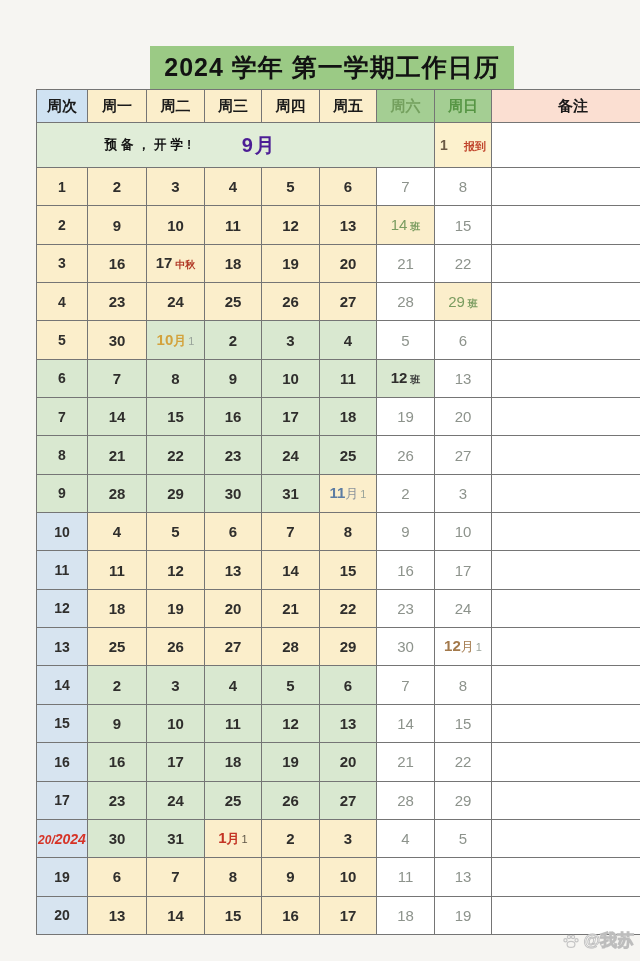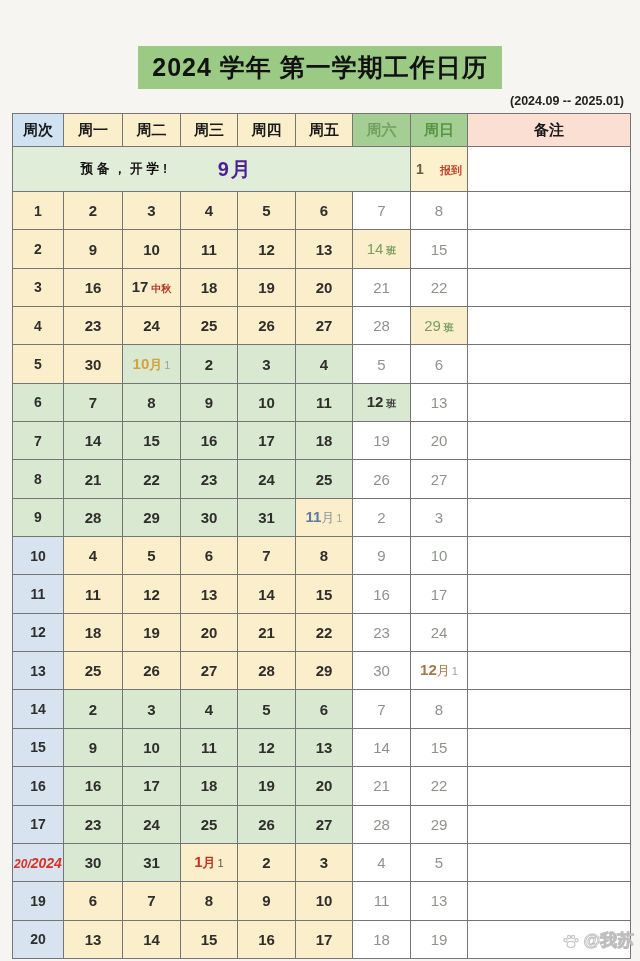--- a/index.html
+++ b/index.html
@@ -1,17 +1,17 @@
 <!DOCTYPE html>
 <html><head>
 <meta charset="utf-8">
 <style>
   * { box-sizing: border-box; margin: 0; padding: 0; }
   body { width: 640px; height: 961px; background: #f6f5f2; font-family: "Liberation Sans", sans-serif; overflow: hidden; }
-  .page { position: relative; width: 640px; height: 961px; }
+  .page { position: relative; width: 640px; height: 961px; padding-left: 24px; }
 
   .title-wrap { text-align: center; padding-top: 46px; }
   .title { display: inline-block; background: #9bca85; color: #121212; font-size: 25px; font-weight: 700; letter-spacing: 1px; padding: 5px 14px; }
   .subtitle { text-align: right; margin: 5px 16px 5px 0; font-size: 12.5px; font-weight: 700; color: #222; }
 
   table.cal { border-collapse: collapse; table-layout: fixed; margin-left: 12px; width: 618px; }
   .cal td, .cal th { border: 1px solid #757575; text-align: center; vertical-align: middle; padding: 0; overflow: hidden; white-space: nowrap; }
   .cal thead tr { height: 33px; }
   .cal tr.month-row { height: 45px; }
   .cal tbody tr.data-row { height: 38.35px; }
@@ -62,21 +62,20 @@
                -webkit-text-stroke: 0.8px #bdbdbd; text-shadow: 0 0 1px #c9c9c9; }
   .watermark svg { display: block; }
 </style>
 </head>
 <body>
 
 <div class="page">
   <div class="title-wrap">
     <h1 class="title">2024 学年  第一学期工作日历</h1>
   </div>
-  <div class="subtitle">(2024.09 -- 2025.01)</div>
 
   <table class="cal">
     <colgroup>
       <col style="width:51px">
         <col style="width:59px">
         <col style="width:58px">
         <col style="width:57px">
       <col style="width:58px">
         <col style="width:57px">
         <col style="width:58px">

